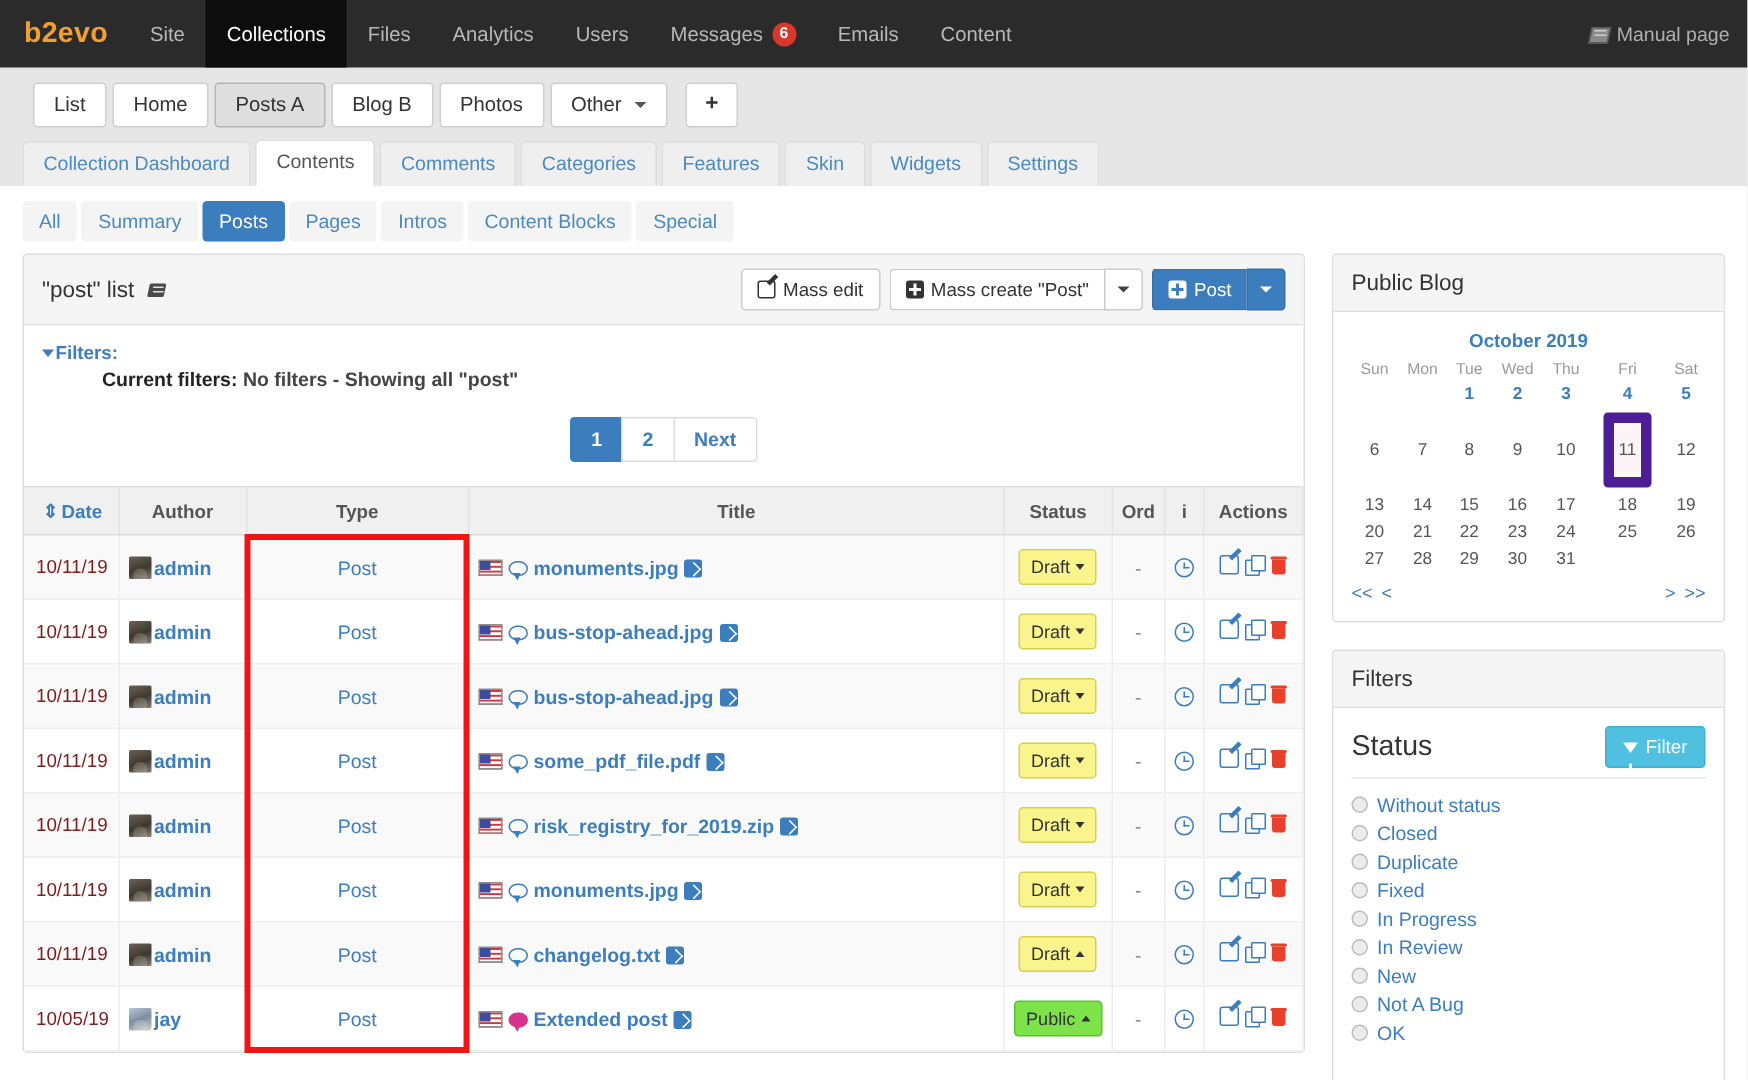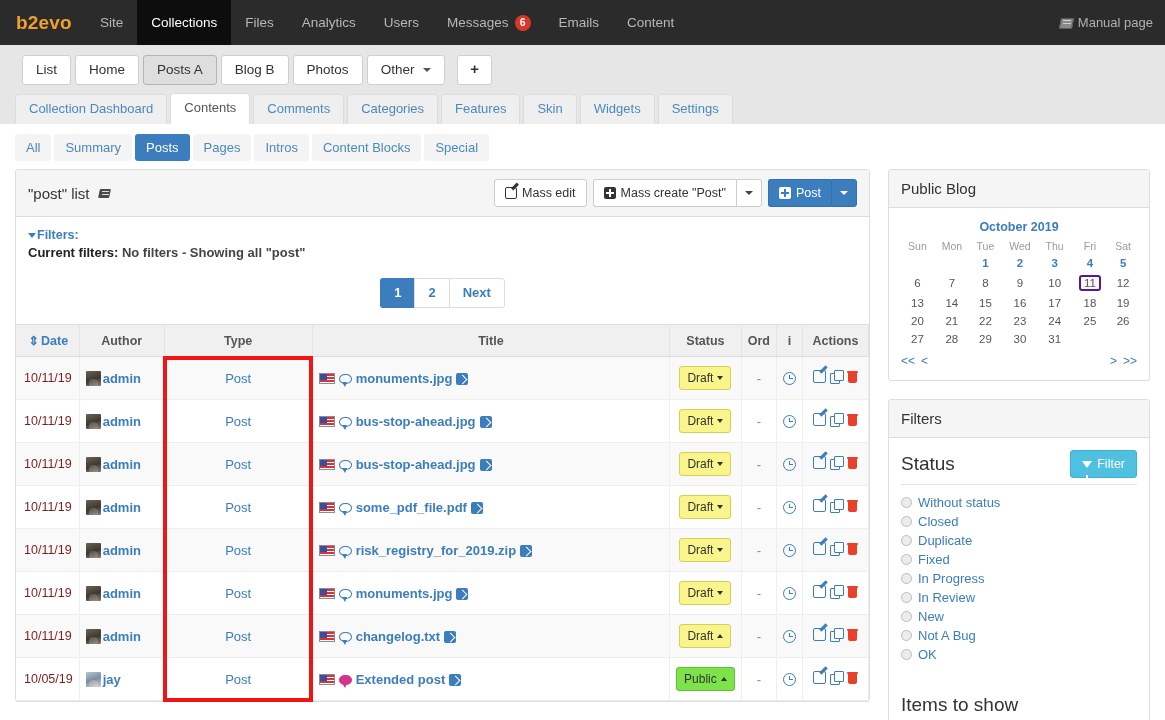--- a/index.html
+++ b/index.html
@@ -293,21 +293,21 @@
     display:inline-block;
   }
   .filters-toggle .c {
     display:inline-block;width:0;height:0;
     border-left:4px solid transparent;
     border-right:4px solid transparent;
     border-top:5px solid #3b7dbd;
     margin-right:1px; vertical-align:middle;
   }
   .current-filters { font-size: 13px; margin-bottom: 4px;}
-  .current-filters b { color:#222; }
+  .current-filters b { color:#222;margin-left:40px; }
   .current-filters span { color:#444; }
 
   .pager {
     display:flex; justify-content:center; padding: 14px 0 16px;
   }
   .pager .pg {
     border:1px solid #ddd;
     border-right:none;
     padding:6px 13px;
     font-size:13px;
@@ -527,23 +527,23 @@
   .cal th {
     color:#9a9a9a; font-weight:normal; font-size:10.5px;
     padding:2px 0; text-align:center;
   }
   .cal td {
     text-align:center; padding:3px 0; color:#555; font-size:11.5px;
   }
   .cal td.linkday { color:#3b7dbd; font-weight:bold; cursor:pointer;}
   .cal td.today span {
     display:inline-block;
-    border:2px solid #4c1d95;
+    border:7px solid #4c1d95;
     border-radius:3px;
-    padding:0 3px;
+    padding:12px 3px;
     background:#fbf5f5;
   }
   .calnav { display:flex; justify-content:space-between; padding-top:5px;}
   .calnav a { color:#3b7dbd; font-size:12px; text-decoration:none; cursor:pointer; margin-right:6px;}
 
   .side-status-head {
     display:flex; align-items:center; justify-content:space-between;
     border-bottom:1px solid #e4e4e4;
     padding-bottom:6px; margin-bottom:8px;
   }

